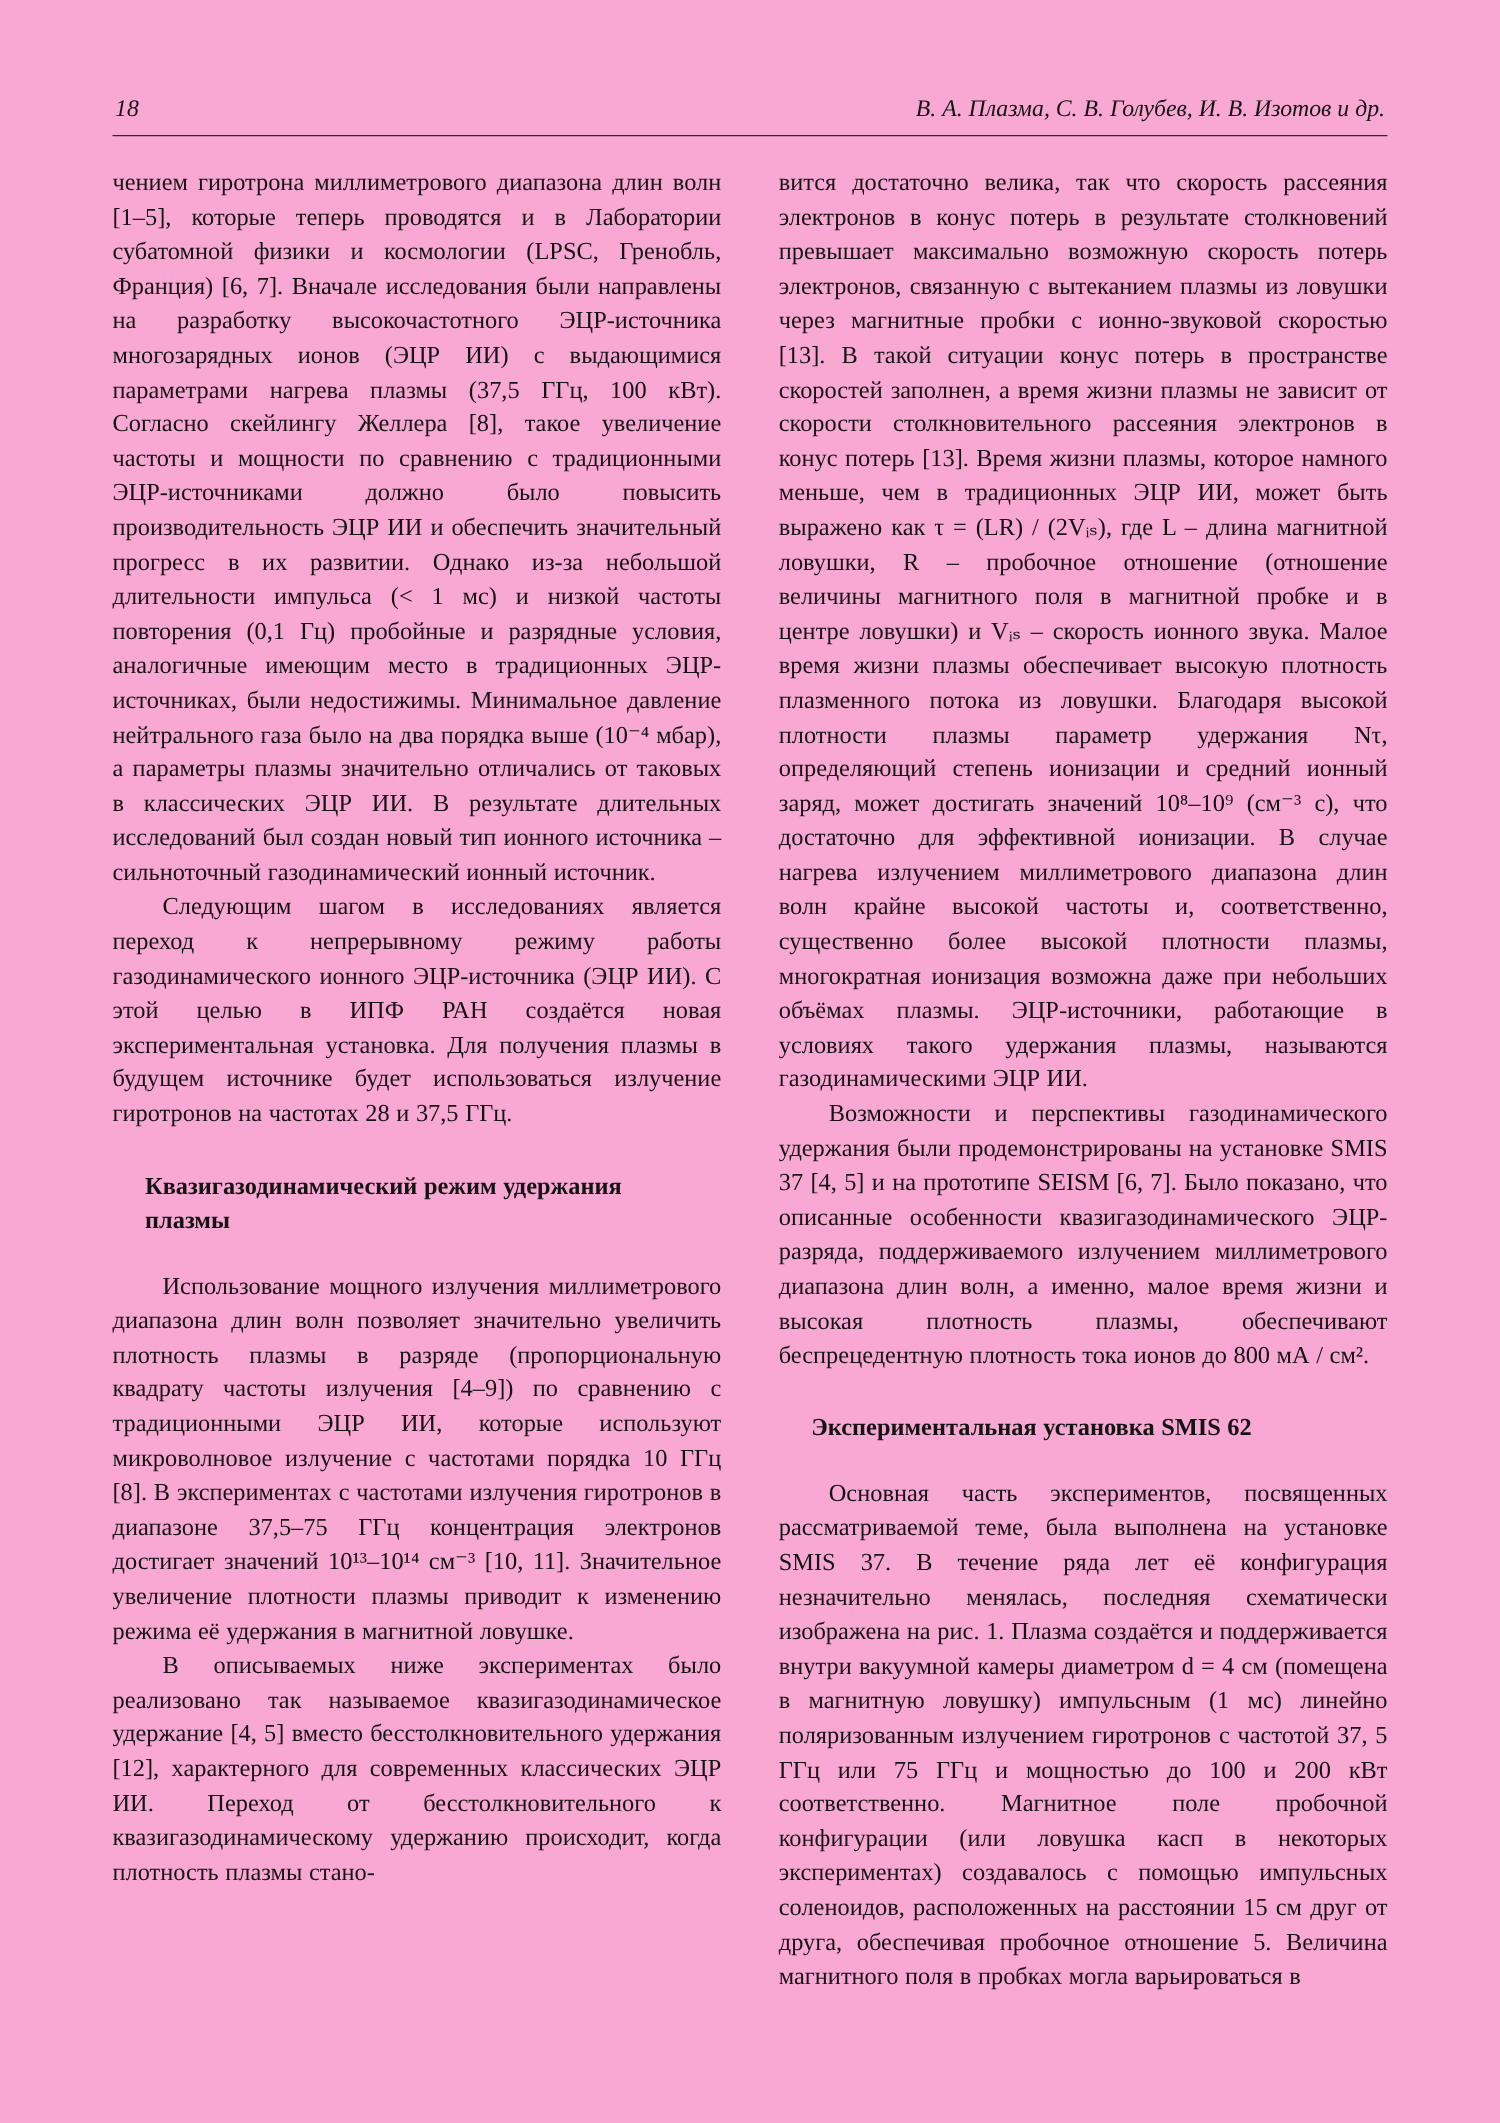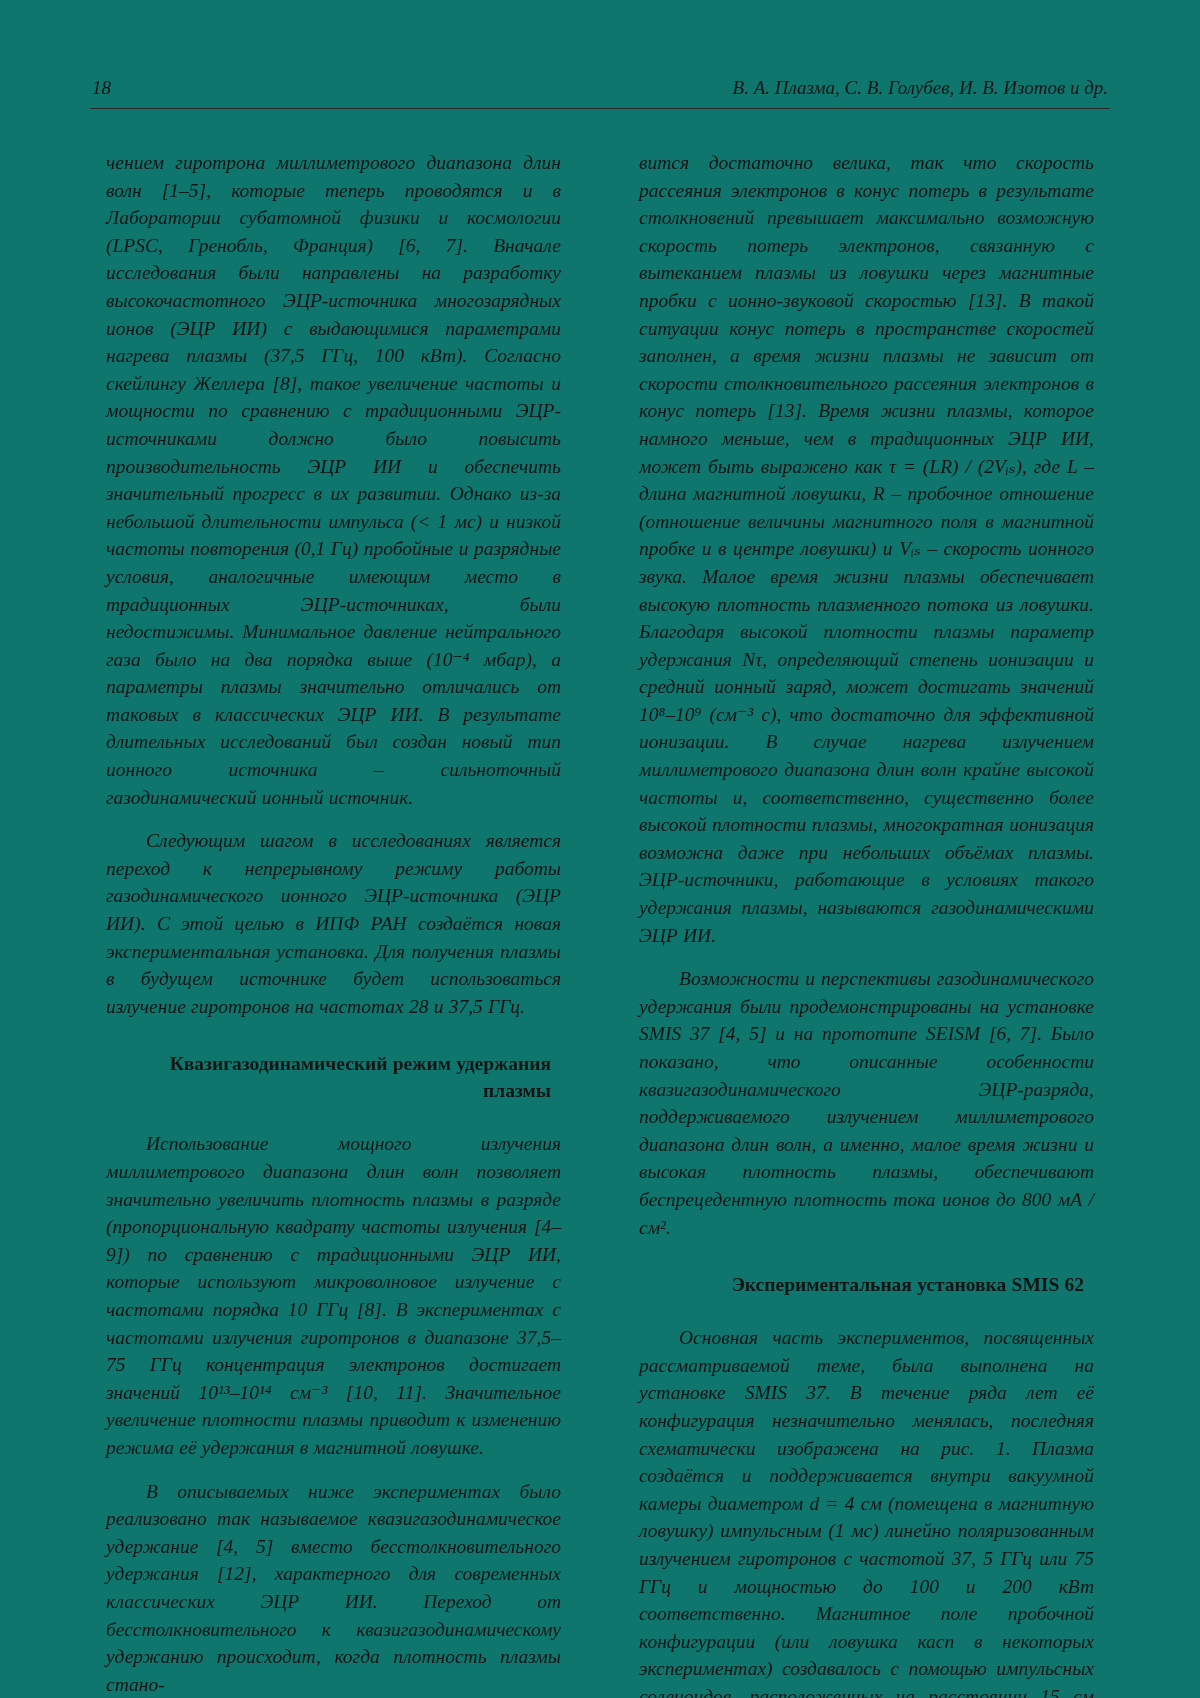--- a/index.html
+++ b/index.html
@@ -5,21 +5,21 @@
 <style>
   * { margin: 0; padding: 0; box-sizing: border-box; }
   html, body { background: #ffffff; }
   body {
     width: 1200px; height: 1698px;
     font-family: "Liberation Serif", "DejaVu Serif", serif;
     color: #141414;
   }
   .page {
     width: 1200px; height: 1698px;
-    background: #0f766e;
+    background: #f9a8d4;
     padding: 76px 90px 0 90px;
     overflow: hidden;
     position: relative;
   }
   .page-header {
     display: flex;
     justify-content: space-between;
     align-items: baseline;
     font-style: italic;
     font-size: 19px;
@@ -40,32 +40,31 @@
     width: 487px;
     flex: 0 0 487px;
     text-align: justify;
     font-size: 19.5px;
     line-height: 27.6px;
     hyphens: auto;
     -webkit-hyphens: auto;
     word-spacing: 0.02em;
   }
   .column p {
-    margin: 16px;
+    margin: 0;
     text-indent: 40px;
-    font-style: italic;
   }
   .column p.continued {
     text-indent: 0;
   }
   .section-heading {
     font-size: 19.5px;
     line-height: 27px;
     font-weight: bold;
-    text-align: right;
+    text-align: left;
     margin: 30px 26px 26px 26px;
   }
 </style>
 </head>
 <body>
 
 <div class="page">
 
   <div class="page-header">
     <span class="page-number">18</span>

